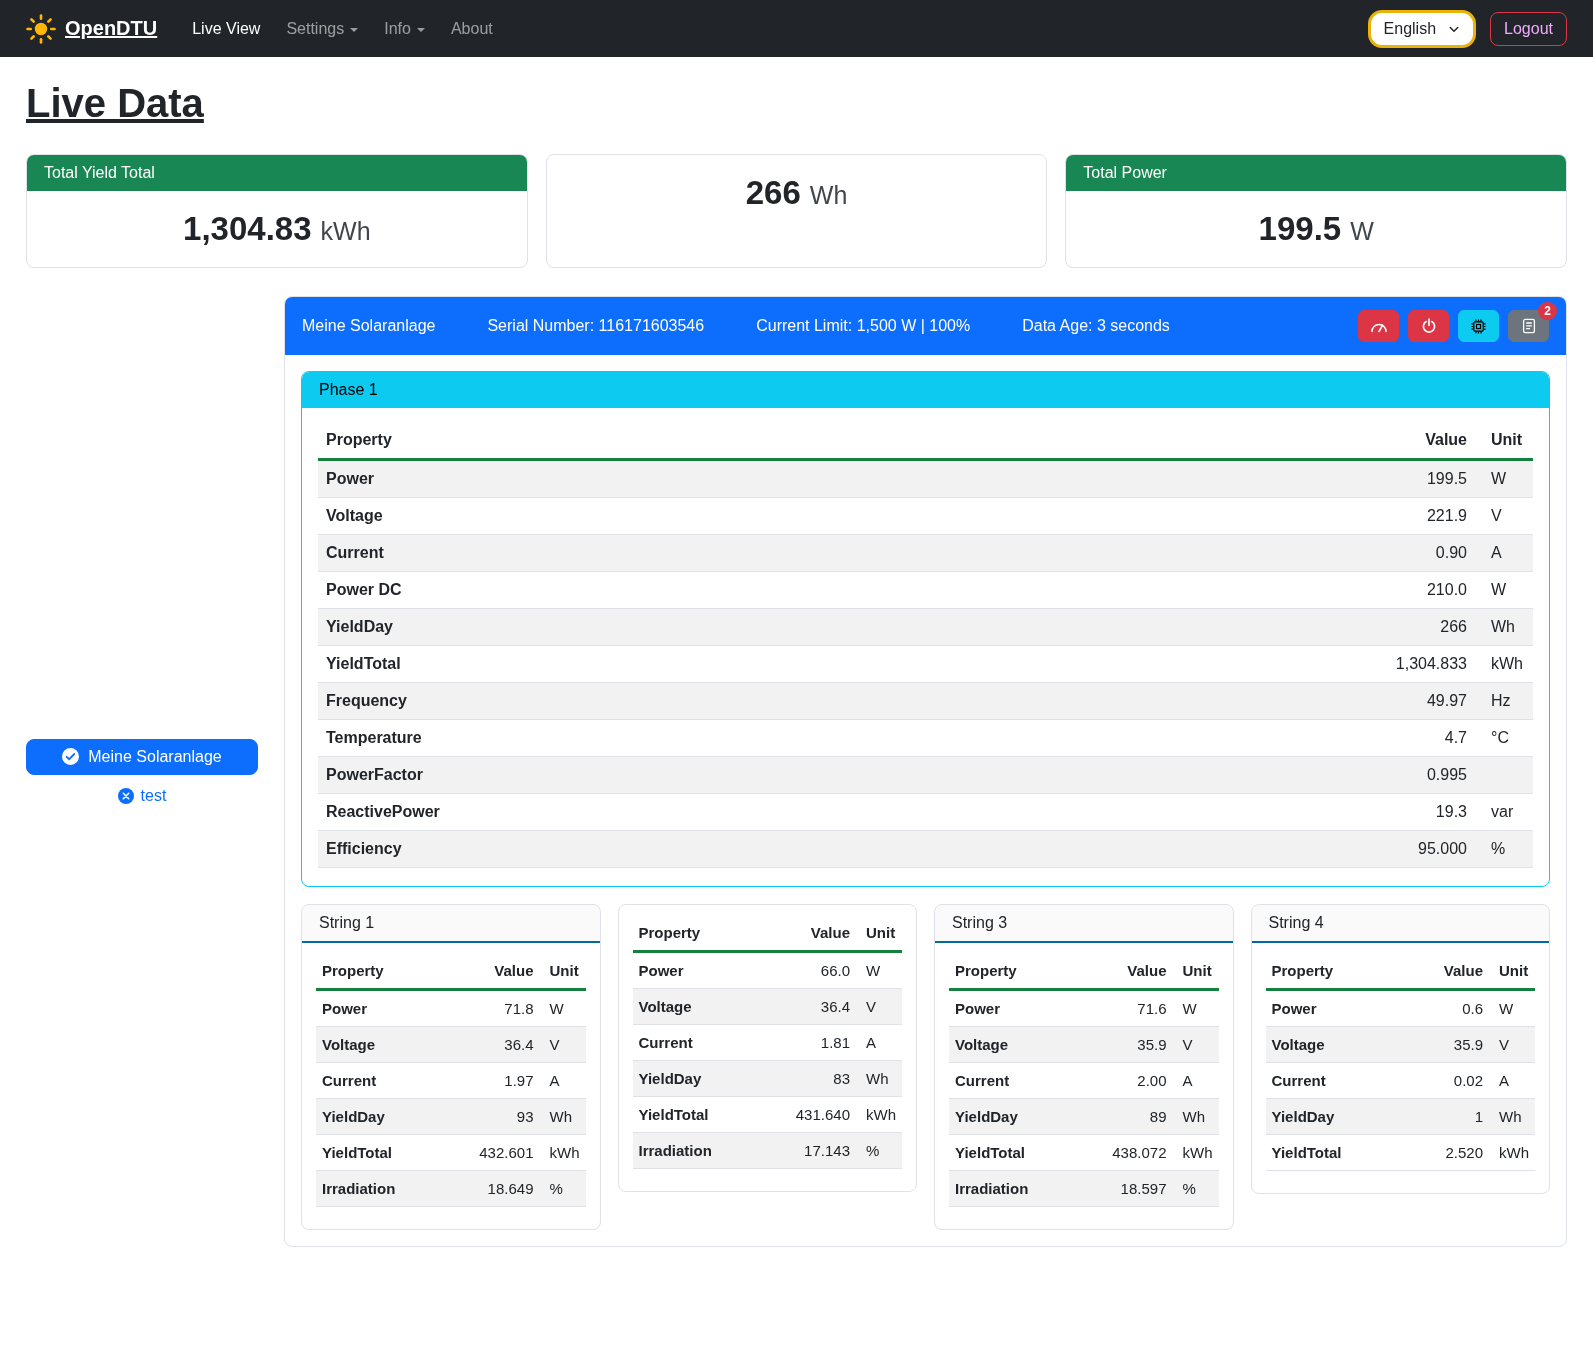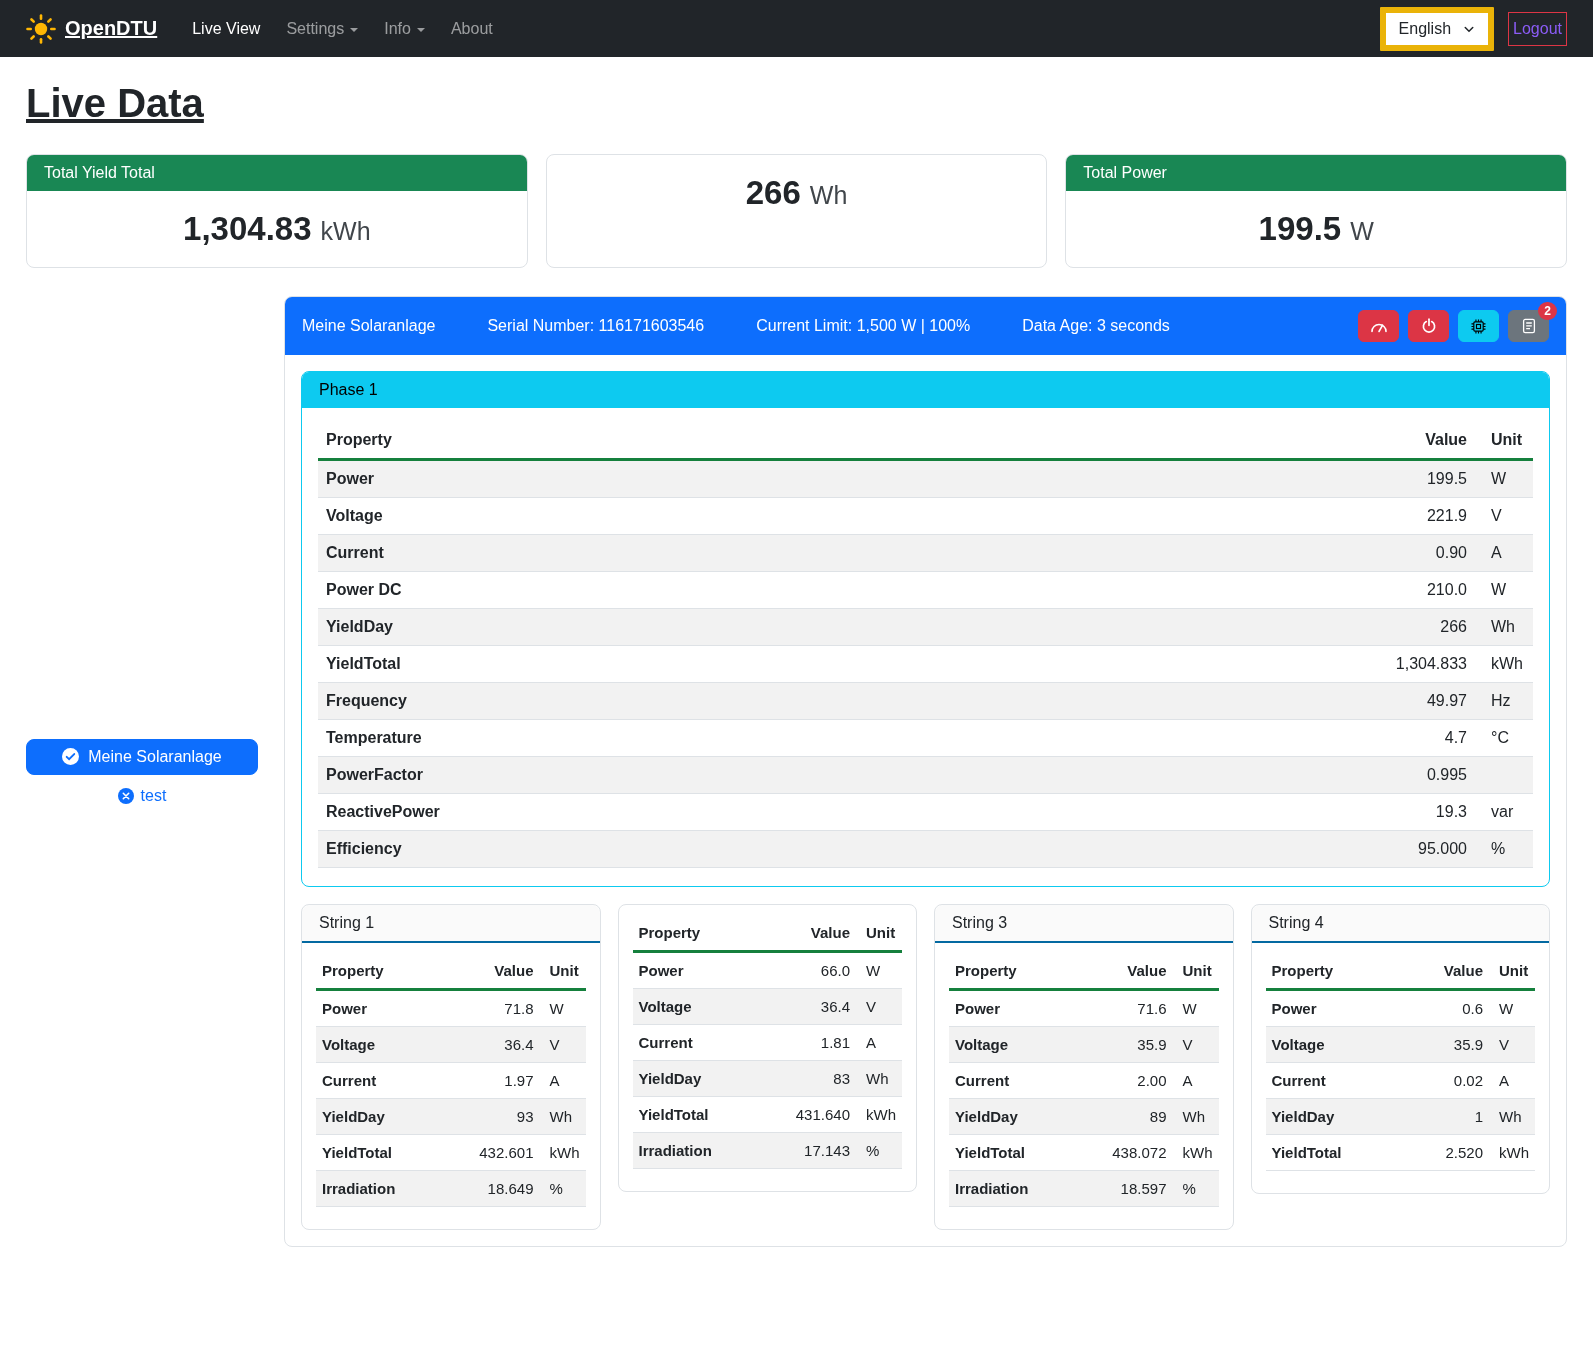--- a/index.html
+++ b/index.html
@@ -6,22 +6,22 @@
   html,body { background:#fff; font-family:"Liberation Sans", sans-serif; color:#212529; }
   body { width:1593px; min-height:1359px; }
 
   
   .navbar { background:#212529; height:57px; display:flex; align-items:center; padding:0 26px; }
   .brand { display:flex; align-items:center; gap:9px; color:#fff; font-size:20px; font-weight:700; margin-right:22px; cursor:pointer;text-decoration:underline; }
   .nav-link { color:rgba(255,255,255,.55); font-size:16px; padding:8px 13px; cursor:pointer; display:flex; align-items:center; gap:6px; }
   .nav-link.active { color:#fff; }
   .caret-down { display:inline-block; border-top:4px solid currentColor; border-left:4px solid transparent; border-right:4px solid transparent; margin-top:2px; }
   .nav-right { margin-left:auto; display:flex; align-items:center; gap:14px; }
-  .lang-select { background:#fff; color:#212529; border:6px solid #eab308; border-radius:1px; padding:7px 13px; font-size:16px; display:flex; align-items:center; gap:12px; cursor:pointer; }
-  .logout-btn { background:transparent; color:#8b5cf6; border:1px solid #dc3545; border-radius:0; padding:7px 4px; font-size:16px; cursor:pointer; font-family:inherit; }
+  .lang-select { background:#fff; color:#212529; border:3px solid #eab308; border-radius:14px; padding:7px 13px; font-size:16px; display:flex; align-items:center; gap:12px; cursor:pointer; }
+  .logout-btn { background:transparent; color:#f0abfc; border:1px solid #dc3545; border-radius:8px; padding:7px 13px; font-size:16px; cursor:pointer; font-family:inherit; }
 
   
   .page { padding:10px 26px 26px; }
   h1.page-title { font-size:40px; font-weight:600; margin:14px 0 28px;text-decoration:underline; }
 
   
   .summary-row { display:flex; gap:18px; }
   .summary-card { flex:1; border:1px solid #dee2e6; border-radius:8px; overflow:hidden; background:#fff; }
   .summary-card .head { background:#198754; color:#fff; padding:9px 17px; font-size:16px; }
   .summary-card .bodyc { padding:19px 16px; text-align:center; }

